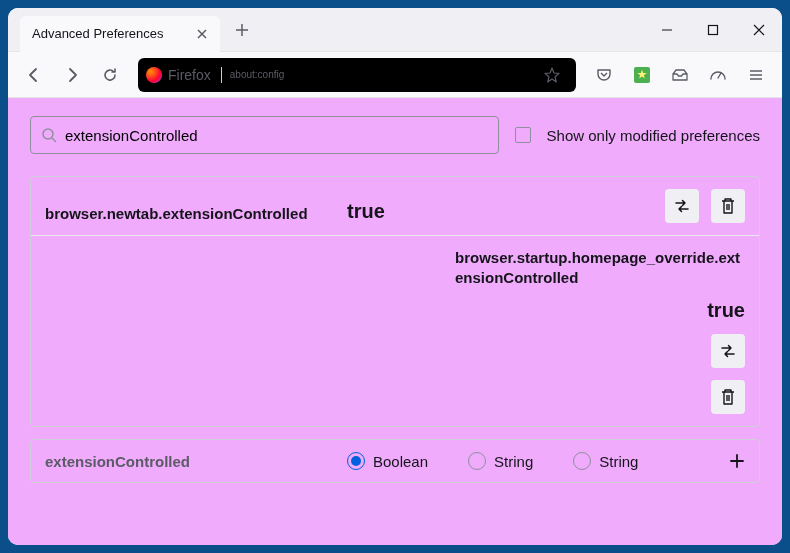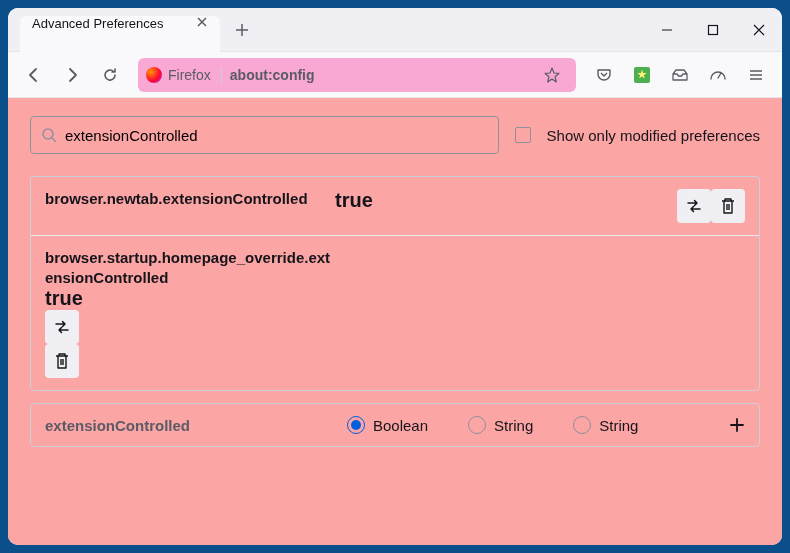--- a/index.html
+++ b/index.html
@@ -1,40 +1,40 @@
 <!DOCTYPE html>
 <html><head>
 <meta charset="utf-8">
 <style>
 * { box-sizing: border-box; margin: 0; padding: 0; font-family: "Segoe UI", Arial, sans-serif; }
 body { background: #0b4f8a; width: 790px; height: 553px; overflow: hidden; }
 .window { position: absolute; left: 8px; top: 8px; right: 8px; bottom: 8px; background: #fff; border-radius: 10px; overflow: hidden; display: flex; flex-direction: column; }
 .titlebar { height: 44px; display: flex; align-items: center; background: #f0f0f4; border-bottom: 1px solid #e5e5e5; }
-.tab { display: flex; align-items: flex-start; height: 36px; margin-left: 12px; margin-top: 8px; padding: 0 12px; background: #f9f9fb; border-radius: 6px 6px 0 0; font-size: 13px; color: #15141a; gap: 10px; min-width: 200px; }
+.tab { display: flex; align-items: center; height: 36px; margin-left: 12px; margin-top: 8px; padding: 0 12px; background: #f9f9fb; border-radius: 6px 6px 0 0; font-size: 13px; color: #15141a; gap: 10px; min-width: 200px; }
 .tab .close { margin-left: auto; cursor: pointer; }
 .newtab-btn { margin-left: 8px; width: 28px; height: 28px; display: flex; align-items: center; justify-content: center; cursor: pointer; border-radius: 4px; }
 .win-controls { margin-left: auto; display: flex; }
 .win-btn { width: 46px; height: 44px; display: flex; align-items: center; justify-content: center; cursor: pointer; }
 .toolbar { height: 46px; display: flex; align-items: center; padding: 0 10px; gap: 6px; background: #f9f9fb; border-bottom: 1px solid #e5e5e5; }
 .tb-btn { width: 32px; height: 32px; display: flex; align-items: center; justify-content: center; cursor: pointer; border-radius: 4px; color: #5b5b66; }
-.urlbar { flex: 1; height: 34px; background: #f9a8d4; border-radius: 6px; display: flex; align-items: center; padding: 0 8px; gap: 8px; margin: 0 6px; }
+.urlbar { flex: 1; height: 34px; background: #000000; border-radius: 6px; display: flex; align-items: center; padding: 0 8px; gap: 8px; margin: 0 6px; }
 .identity { display: flex; align-items: center; gap: 6px; font-size: 14px; color: #5b5b66; border-right: 1px solid #cfcfd8; padding-right: 10px; }
 .ff-logo { width: 16px; height: 16px; border-radius: 50%; background: radial-gradient(circle at 30% 30%, #ff9500, #ff0039 60%, #9059ff); }
-.url-text { font-size: 14px; color: #5b5b66; flex: 1; font-weight: bold; }
+.url-text { font-size: 10px; color: #5b5b66; flex: 1; }
 .star { margin-left: auto; }
 .ext-icon { width: 16px; height: 16px; background: #4caf50; border-radius: 2px; position: relative; }
 .ext-icon:after { content: ""; position: absolute; inset: 3px; background: #fff176; clip-path: polygon(50% 0, 61% 35%, 98% 35%, 68% 57%, 79% 91%, 50% 70%, 21% 91%, 32% 57%, 2% 35%, 39% 35%); }
-.content { flex: 1; background: #fca5a5; padding: 18px 22px; overflow: auto; }
+.content { flex: 1; background: #f0abfc; padding: 18px 22px; overflow: auto; }
 .searchrow { display: flex; align-items: center; gap: 16px; }
 .searchbox { flex: 1; height: 38px; border: 1px solid #8f8f9d; border-radius: 4px; display: flex; align-items: center; padding: 0 10px; gap: 8px; }
 .searchbox input { border: none; outline: none; font-size: 15px; flex: 1; background: transparent; }
 .chk-wrap { display: flex; align-items: center; gap: 16px; font-size: 15px; color: #15141a; }
 .chk { width: 16px; height: 16px; border: 1px solid #8f8f9d; border-radius: 2px; cursor: pointer; }
 .results { margin-top: 22px; border: 1px solid #cfcfd8; border-radius: 4px; }
-.row { display: flex; align-items: flex-start; padding: 12px 14px; border-bottom: 1px solid #eaeaf0; }
+.row { display: flex; align-items: flex-end; padding: 12px 14px; border-bottom: 1px solid #eaeaf0; gap: 12px; }
 .row:last-child { border-bottom: none; flex-direction: column; }
 .row .name { width: 290px; font-size: 15px; font-weight: 700; color: #15141a; line-height: 1.3; word-break: break-word; }
 .row .value { flex: 1; font-size: 20px; font-weight: 700; color: #15141a; }
 .row .act { width: 34px; height: 34px; display: flex; align-items: center; justify-content: center; cursor: pointer; border-radius: 4px; background: #f0f0f4; }
 .newrow { margin-top: 12px; border: 1px solid #cfcfd8; border-radius: 4px; display: flex; align-items: center; padding: 12px 14px; gap: 12px; }
 .newrow .name { width: 290px; font-size: 15px; font-weight: 700; color: #5b5b66; }
 .radios { flex: 1; display: flex; gap: 40px; }
 .radio { display: flex; align-items: center; gap: 8px; font-size: 15px; color: #15141a; cursor: pointer; }
 .rcircle { width: 18px; height: 18px; border: 1px solid #8f8f9d; border-radius: 50%; display: flex; align-items: center; justify-content: center; }
 .rcircle.sel { border-color: #0060df; }

